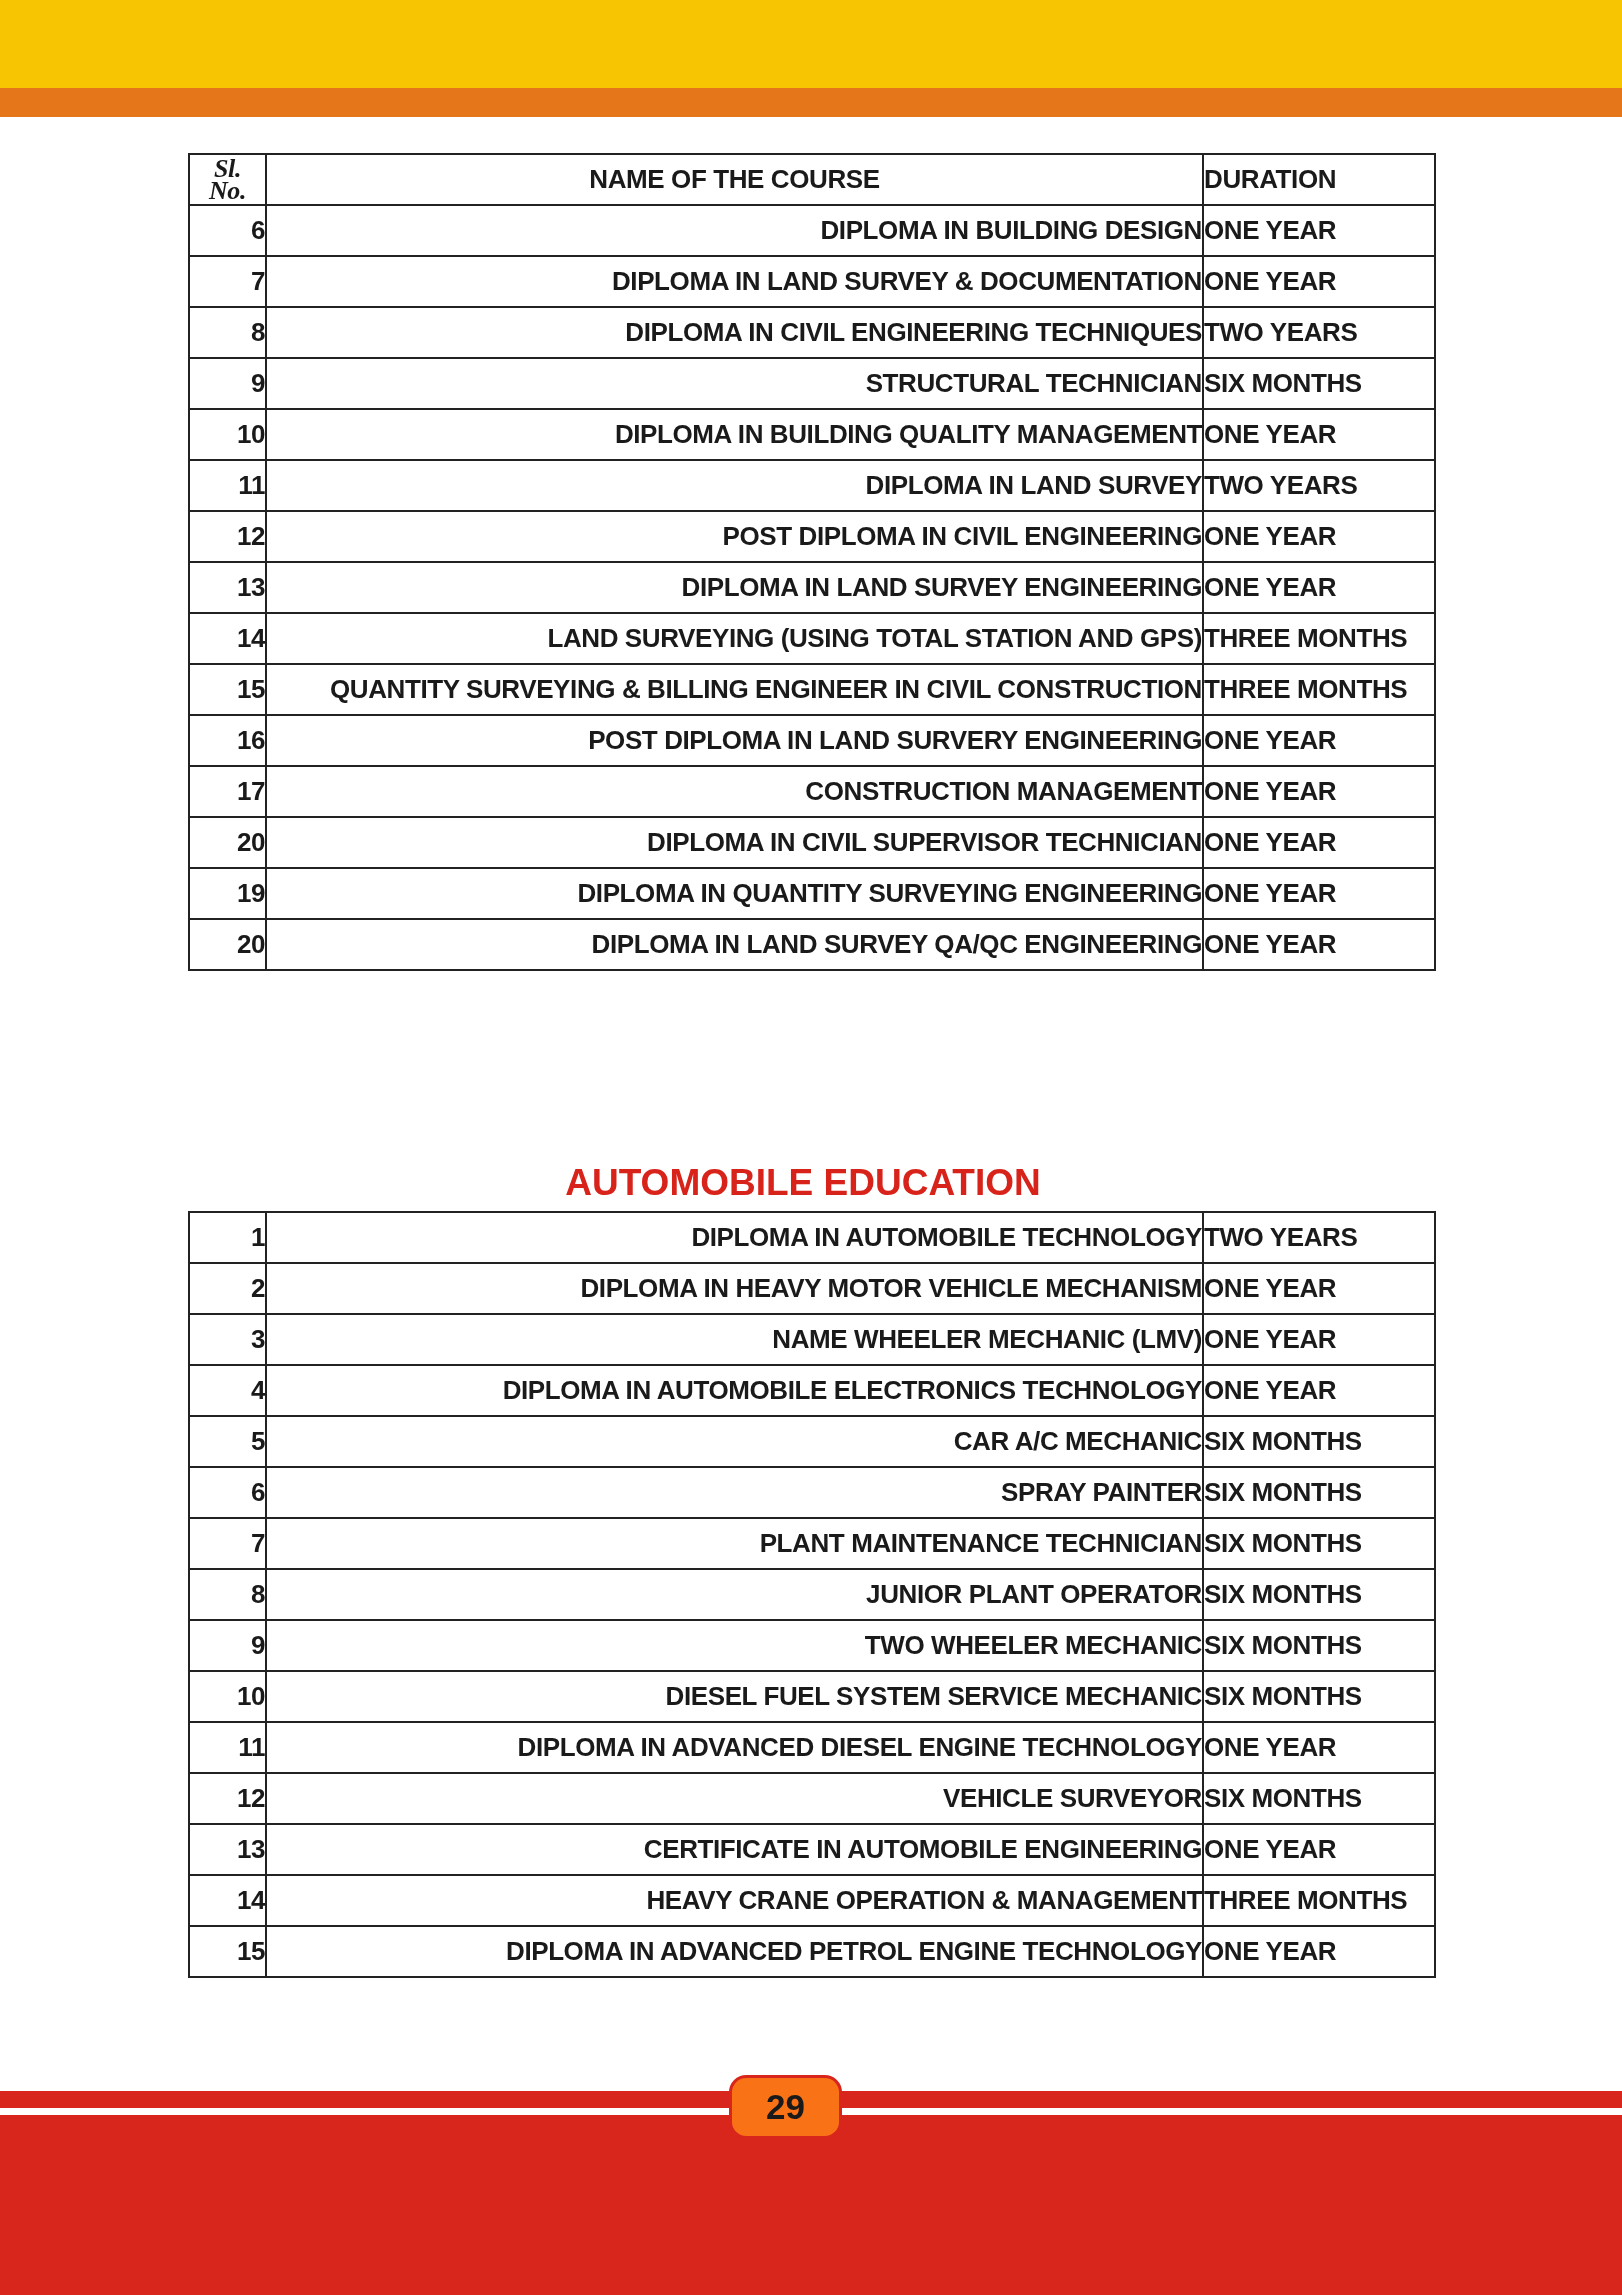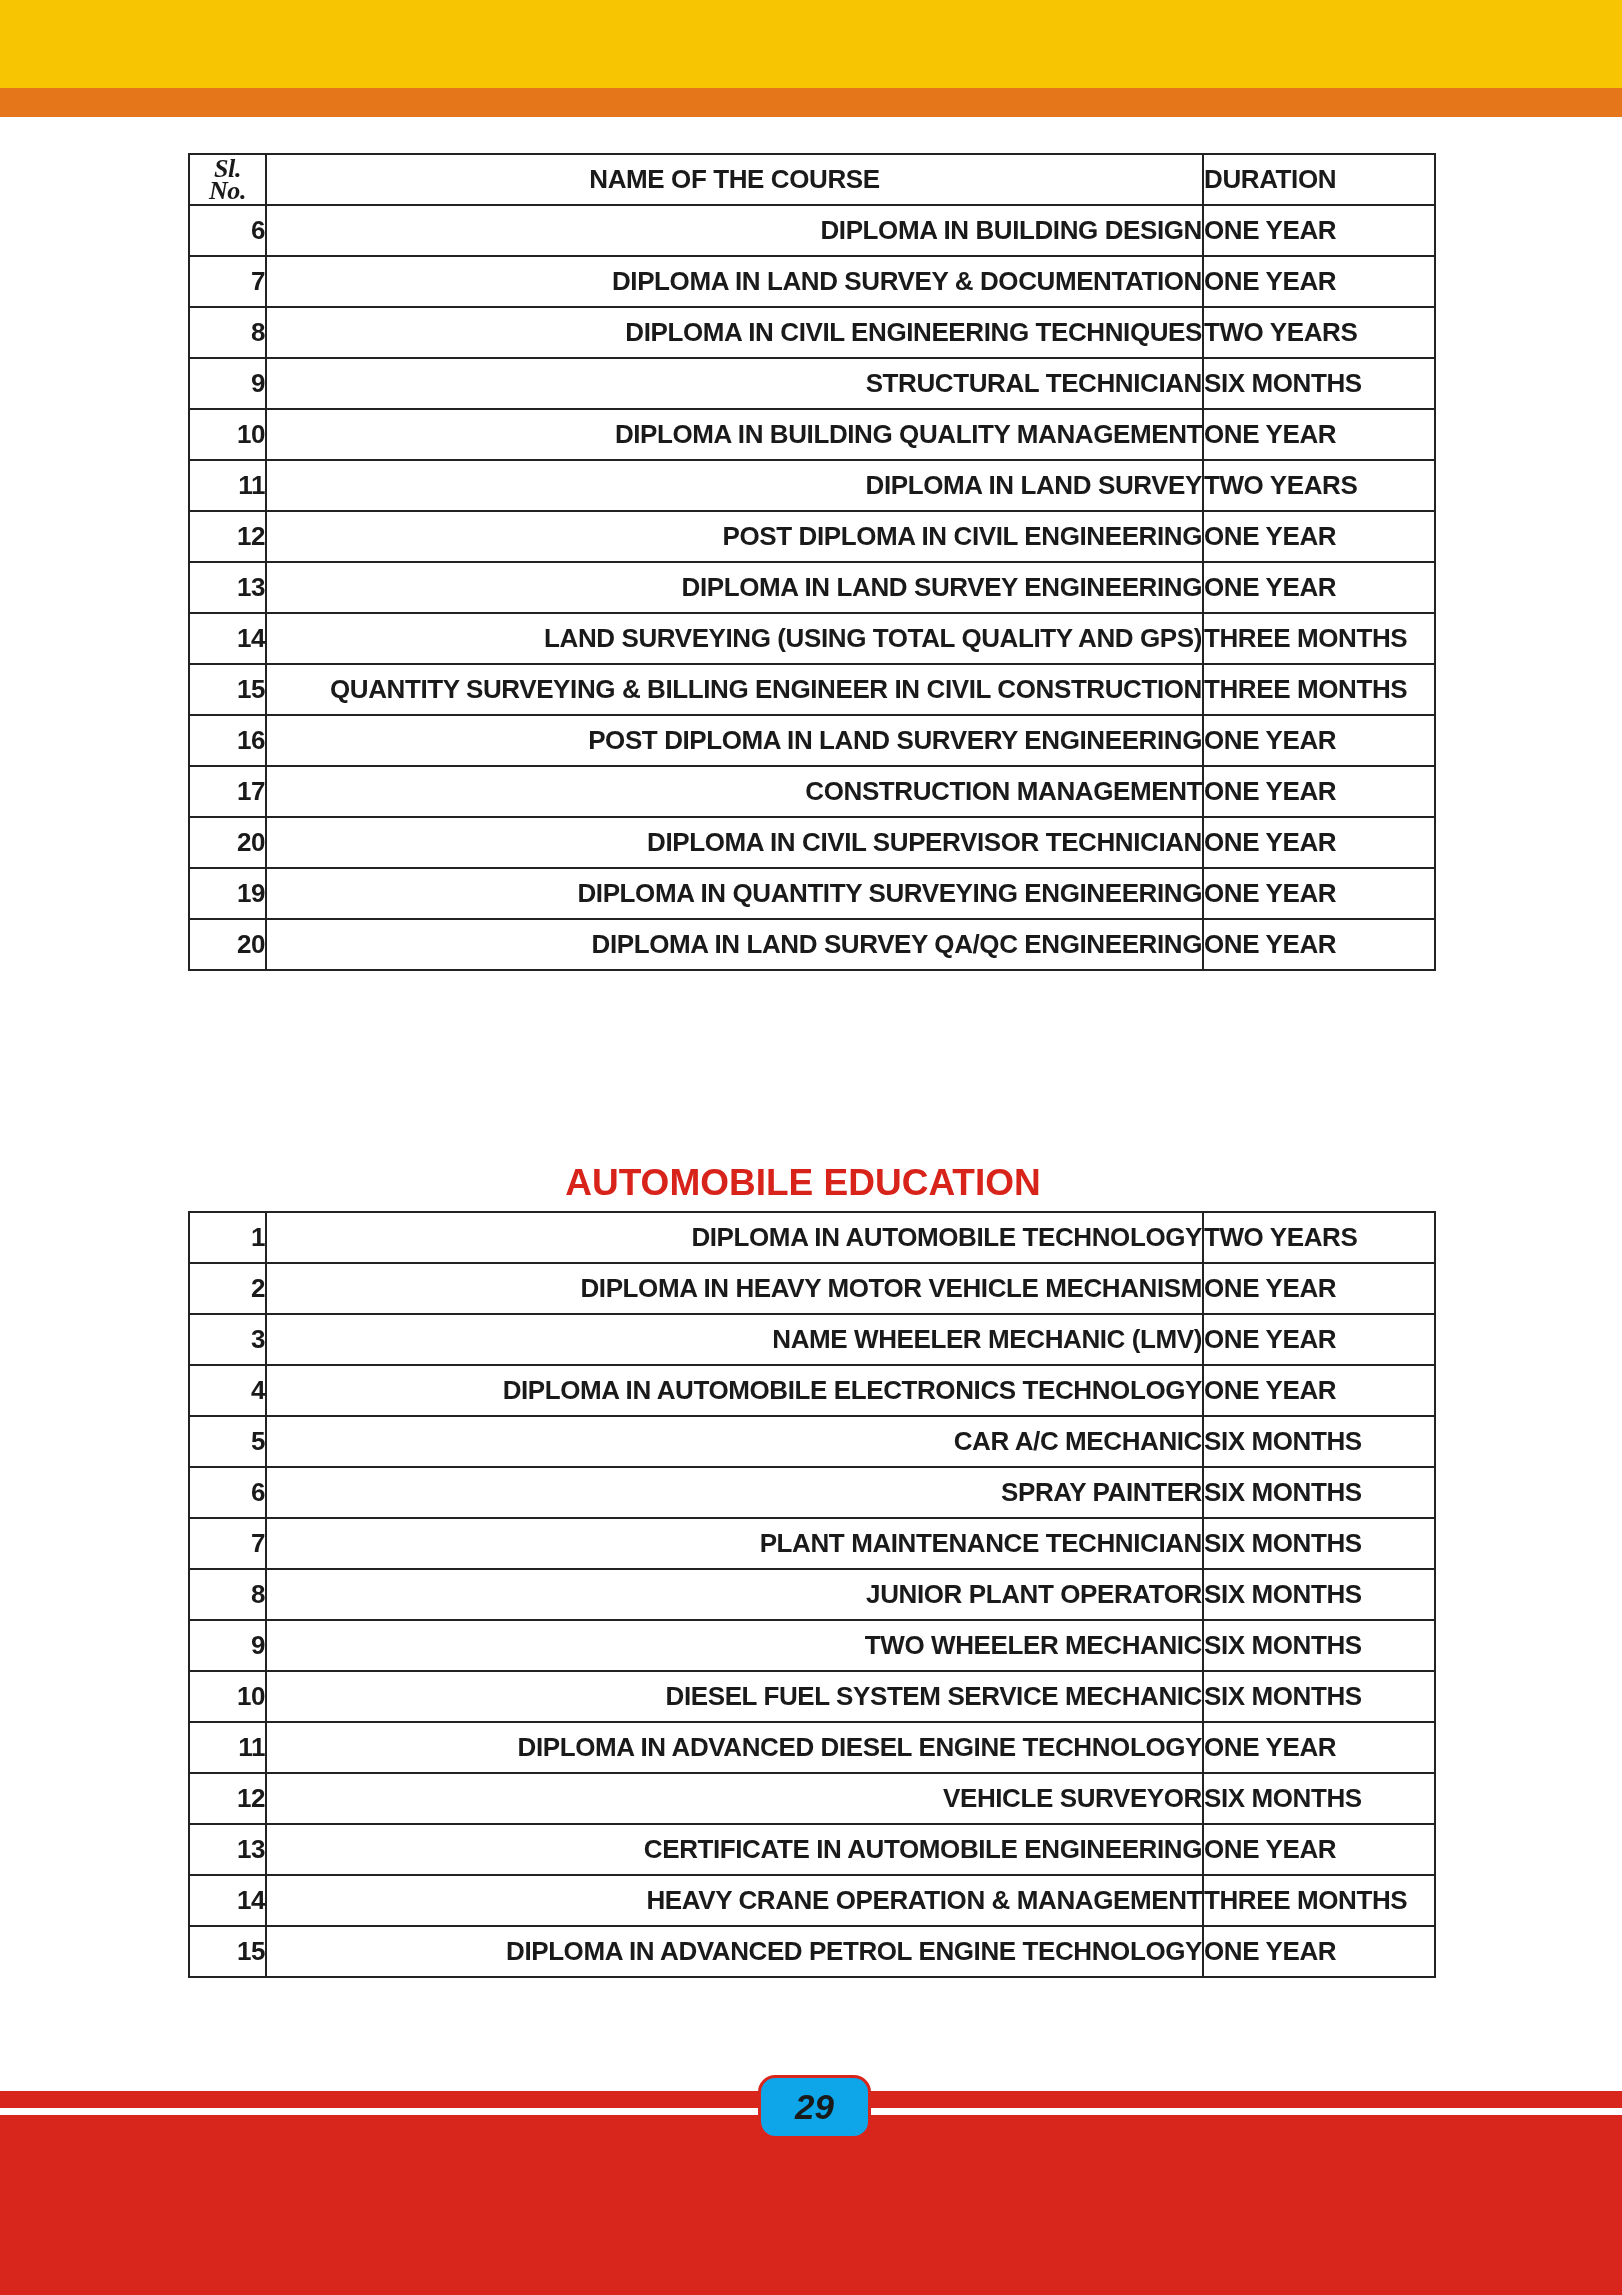--- a/index.html
+++ b/index.html
@@ -41,24 +41,24 @@
 
     .section-title {
       position: absolute; left: 0; width: 1606px; top: 1162px;
       text-align: center; color: #d8231b; font-weight: bold; font-size: 37px;
       letter-spacing: 0px;
     }
 
     .foot-stripe { position: absolute; left: 0; top: 2091px; width: 1622px; height: 16.5px; background: #d8261d; }
     .foot-red { position: absolute; left: 0; top: 2115px; width: 1622px; height: 181px; background: #d8261d; }
     .page-badge {
-      position: absolute; left: 758px; top: 2075px; width: 107px; height: 58px;
-      background: #0ea5e9; border: 3.1px solid #d8261d; border-radius: 17.3px;
+      position: absolute; left: 729px; top: 2075px; width: 107px; height: 58px;
+      background: #f97316; border: 3.1px solid #d8261d; border-radius: 17.3px;
       display: flex; align-items: center; justify-content: center;
-      font-weight: bold; font-size: 35px; color: #1a1a1a; font-style: italic;
+      font-weight: bold; font-size: 35px; color: #1a1a1a;
     }
   </style>
 </head>
 <body>
 
 <div class="top-yellow"></div>
 <div class="top-orange"></div>
 
 <table class="courses" id="table1">
   <colgroup>
@@ -112,21 +112,21 @@
         <td class="name">POST DIPLOMA IN CIVIL ENGINEERING</td>
         <td class="dur">ONE YEAR</td>
       </tr>
       <tr>
         <td class="sl">13</td>
         <td class="name">DIPLOMA IN LAND SURVEY ENGINEERING</td>
         <td class="dur">ONE YEAR</td>
       </tr>
       <tr>
         <td class="sl">14</td>
-        <td class="name">LAND SURVEYING (USING TOTAL QUALITY AND GPS)</td>
+        <td class="name">LAND SURVEYING (USING TOTAL STATION AND GPS)</td>
         <td class="dur">THREE MONTHS</td>
       </tr>
       <tr>
         <td class="sl">15</td>
         <td class="name">QUANTITY SURVEYING &amp; BILLING ENGINEER IN CIVIL CONSTRUCTION</td>
         <td class="dur">THREE MONTHS</td>
       </tr>
       <tr>
         <td class="sl">16</td>
         <td class="name">POST DIPLOMA IN LAND SURVERY ENGINEERING</td>

